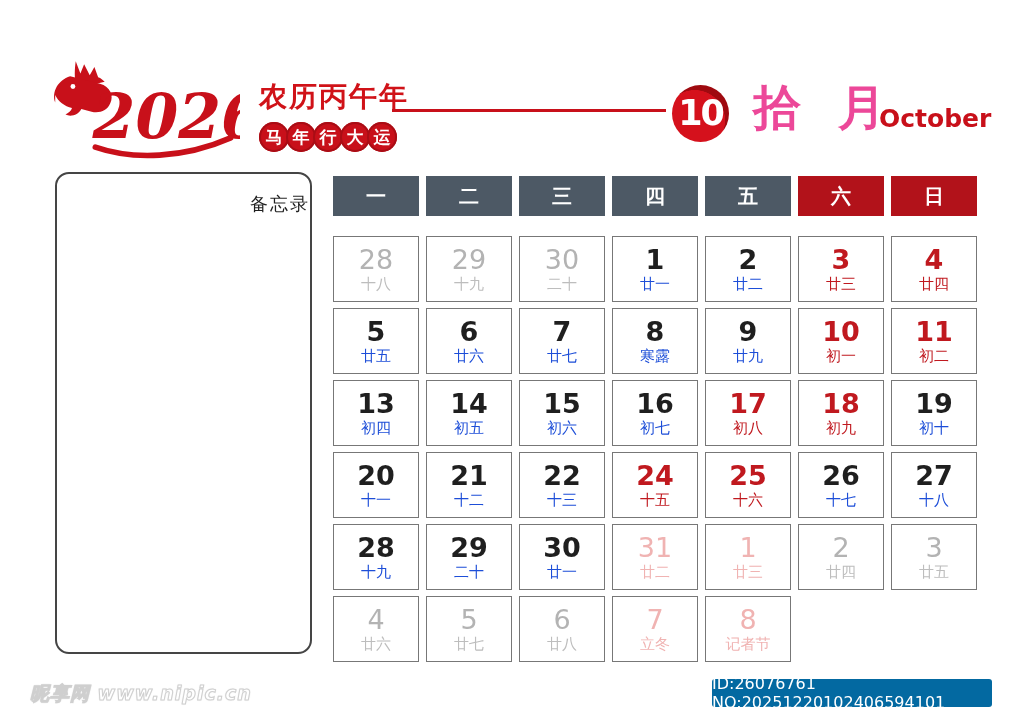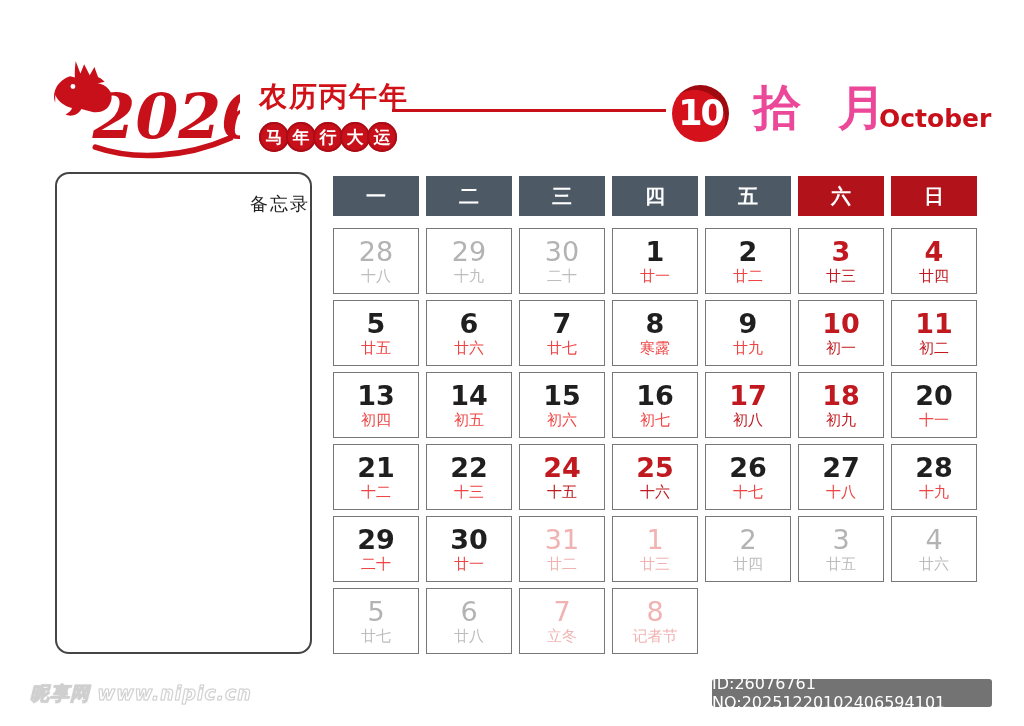--- a/index.html
+++ b/index.html
@@ -27,35 +27,35 @@
   .memo{position:absolute;left:55px;top:172px;width:253px;height:478px;
         border:2px solid #454545;border-radius:14px;background:#fff;}
   .memo-title{margin-top:18px;text-align:right;font-size:18px;color:#1f1f1f;letter-spacing:2px;}
 
   
   .calendar{position:absolute;left:333px;top:176px;width:644px;}
   .week-head{display:grid;grid-template-columns:repeat(7,1fr);column-gap:7px;}
   .week-head .wd{height:40px;display:flex;align-items:center;justify-content:center;
         color:#fff;font-size:20px;font-weight:600;background:#4d5965;}
   .week-head .wd.weekend{background:#b2121a;}
-  .weeks{display:grid;grid-template-columns:repeat(7,1fr);column-gap:7px;row-gap:6px;margin-top:12px;}
+  .weeks{display:grid;grid-template-columns:repeat(7,1fr);column-gap:7px;row-gap:6px;margin-top:20px;}
   .cell{height:66px;border:1px solid #777;background:#fff;box-sizing:border-box;
         display:flex;flex-direction:column;align-items:center;justify-content:center;}
   .cell .day{font-size:27px;font-weight:600;line-height:1.05;}
   .cell .sub{font-size:15px;margin-top:3px;line-height:1;}
-  .cell.normal .day{color:#1f1f1f;} .cell.normal .sub{color:#ef4444;}
+  .cell.normal .day{color:#1f1f1f;} .cell.normal .sub{color:#1d4ed8;}
   .cell.dim .day{color:#b3b3b3;font-weight:500;} .cell.dim .sub{color:#bdbdbd;}
   .cell.red .day{color:#c0191f;} .cell.red .sub{color:#c0191f;}
   .cell.dimred .day{color:#f0b3b2;font-weight:500;} .cell.dimred .sub{color:#f0b3b2;}
 
   
   .wm-left{position:absolute;left:30px;top:681px;font-size:19px;font-weight:bold;font-style:italic;
         color:#ffffff;-webkit-text-stroke:1px #cfcfcf;
         text-shadow:0 0 1px #d8d8d8, 0 0 2px #e2e2e2;letter-spacing:1px;}
-  .wm-badge{position:absolute;left:712px;top:679px;width:280px;height:28px;background:#737373;
+  .wm-badge{position:absolute;left:712px;top:679px;width:280px;height:28px;background:#0369a1;
         border-radius:3px;color:#fff;font-size:16px;display:flex;align-items:center;justify-content:center;}
 </style>
 </head>
 <body>
 
 <div class="page">
 
   <svg class="logo" viewBox="0 0 210 112">
     <g fill="#c8101a">
       <path d="M34,6 l5,13 4,-10 6,12 5,-9 4,11 c3,1 5,3 7,5 l-30,7 c-3,-11 -2,-22 -1,-29 z"></path>
@@ -174,20 +174,24 @@
         </div>
         <div class="cell red">
           <div class="day">17</div>
           <div class="sub">初八</div>
         </div>
         <div class="cell red">
           <div class="day">18</div>
           <div class="sub">初九</div>
         </div>
         <div class="cell normal">
+          <div class="day">19</div>
+          <div class="sub">初十</div>
+        </div>
+        <div class="cell normal">
           <div class="day">20</div>
           <div class="sub">十一</div>
         </div>
         <div class="cell normal">
           <div class="day">21</div>
           <div class="sub">十二</div>
         </div>
         <div class="cell normal">
           <div class="day">22</div>
           <div class="sub">十三</div>

